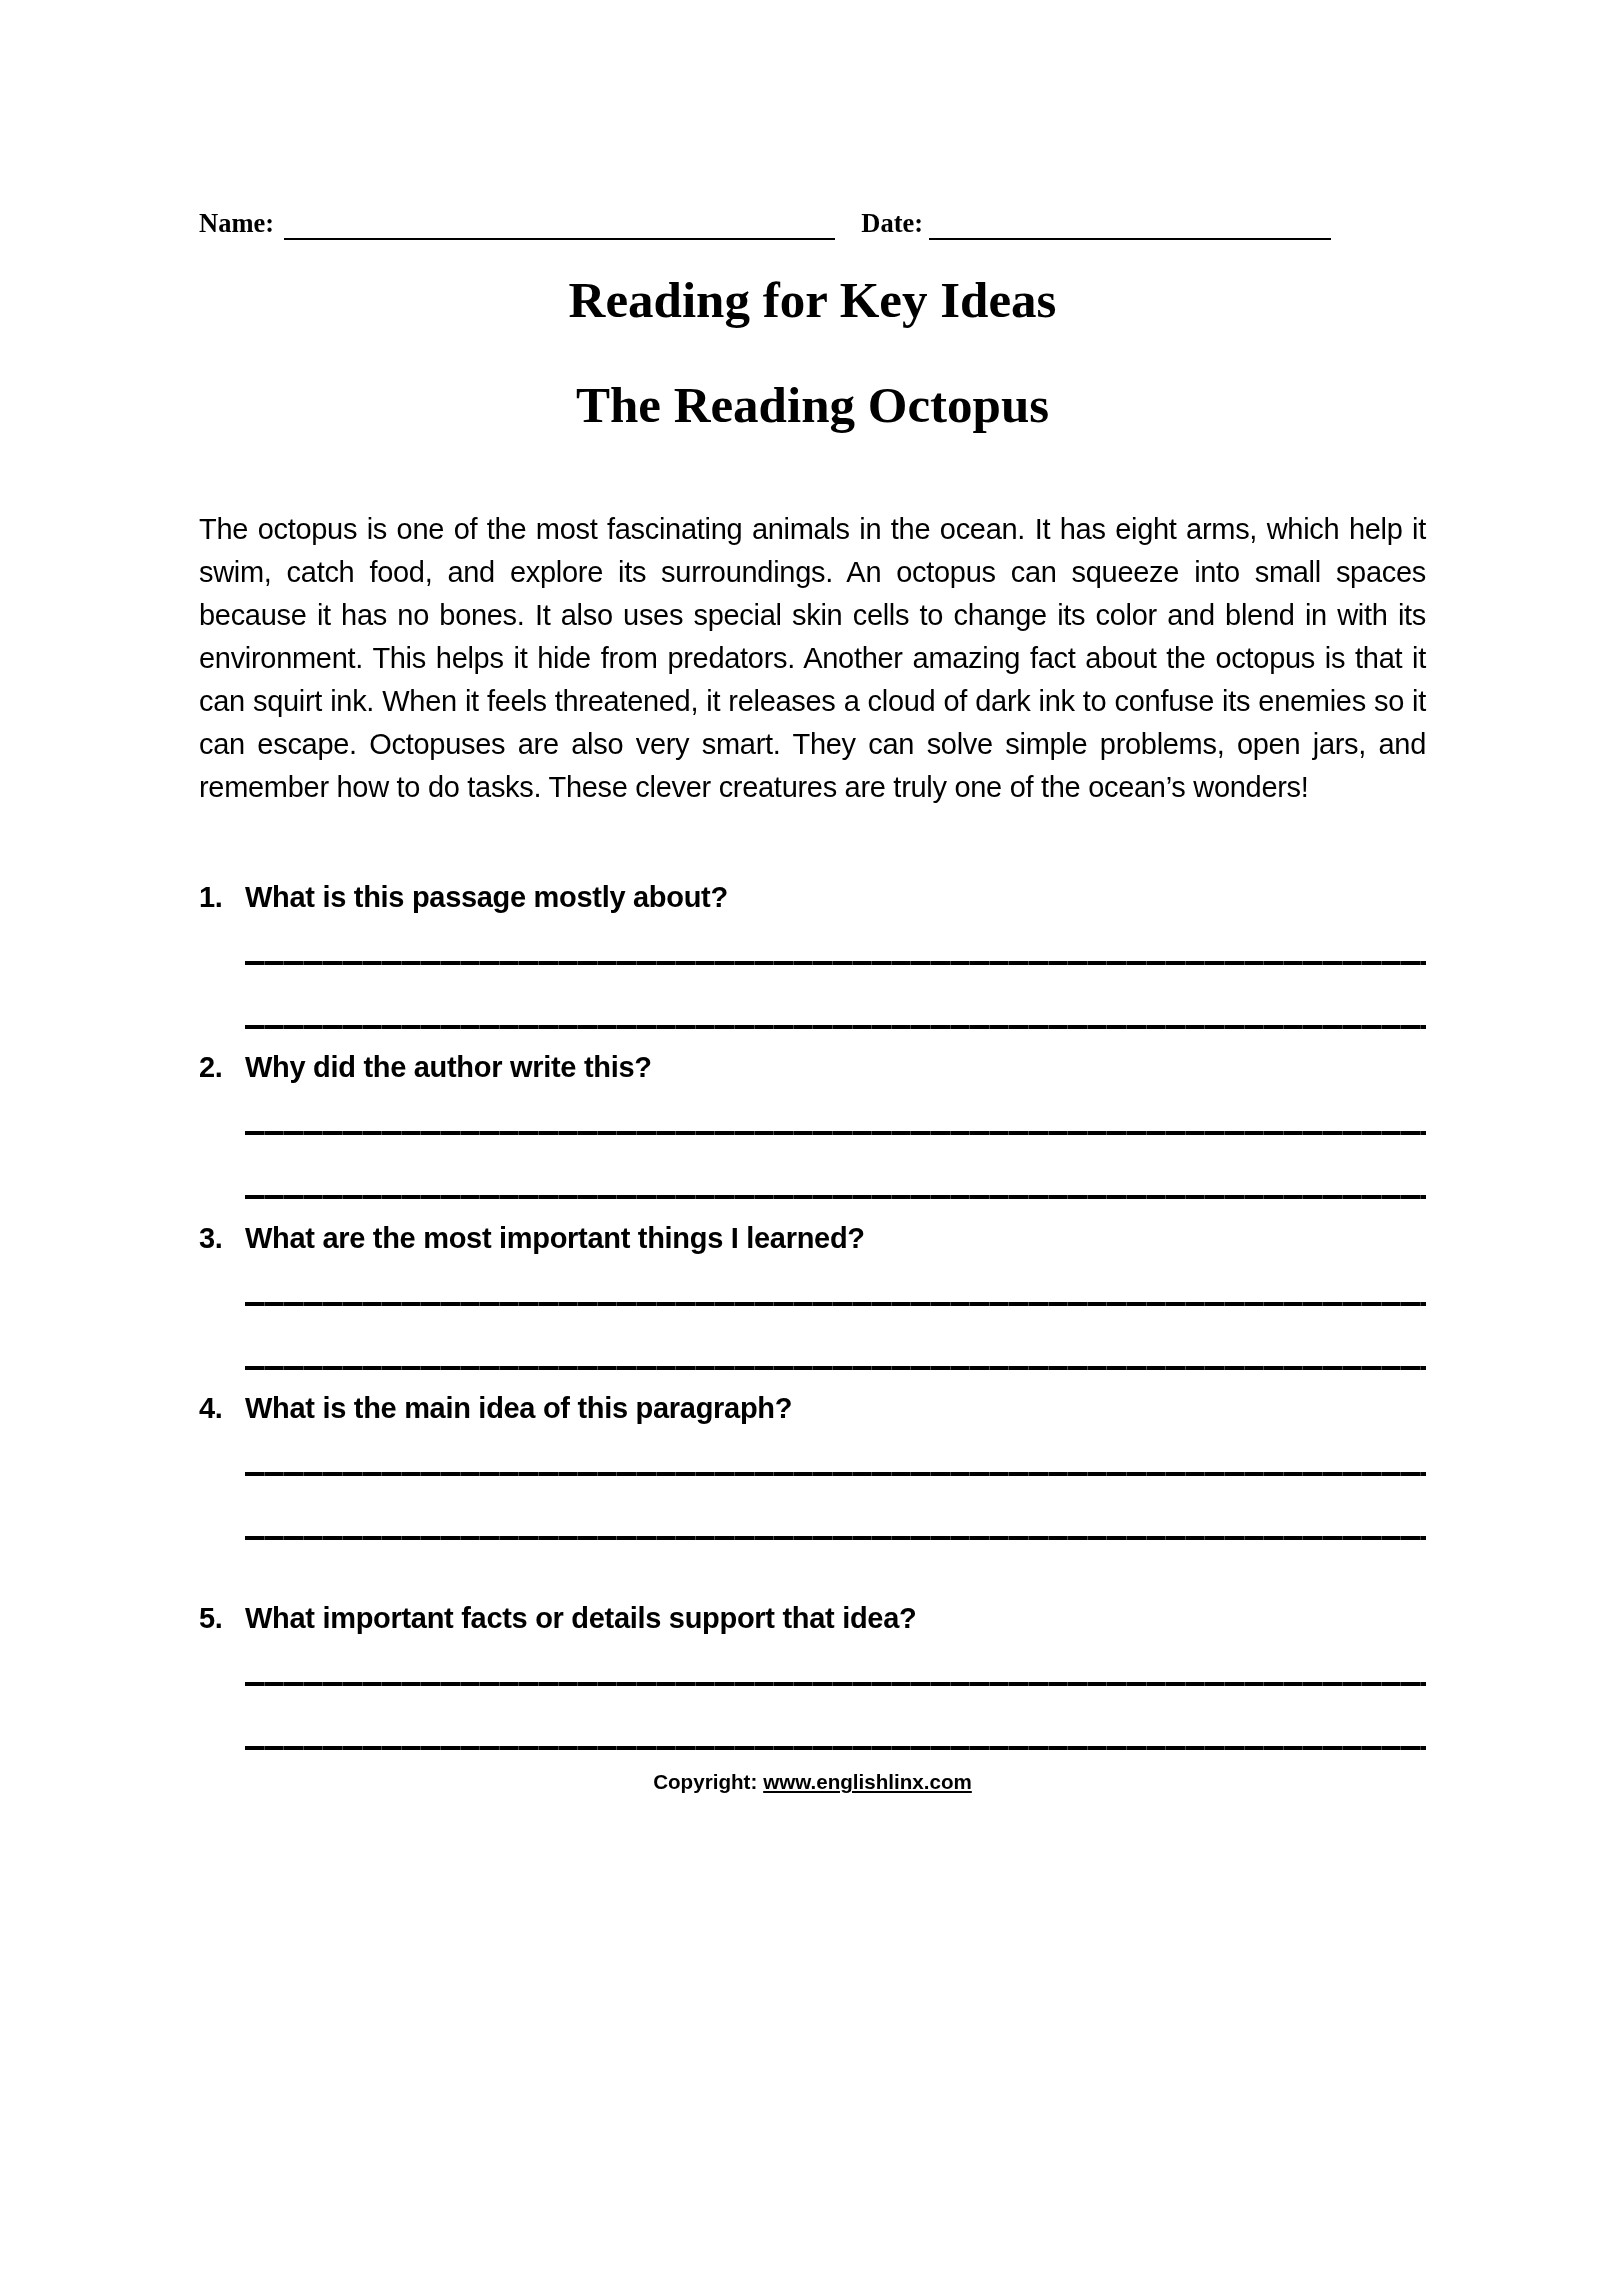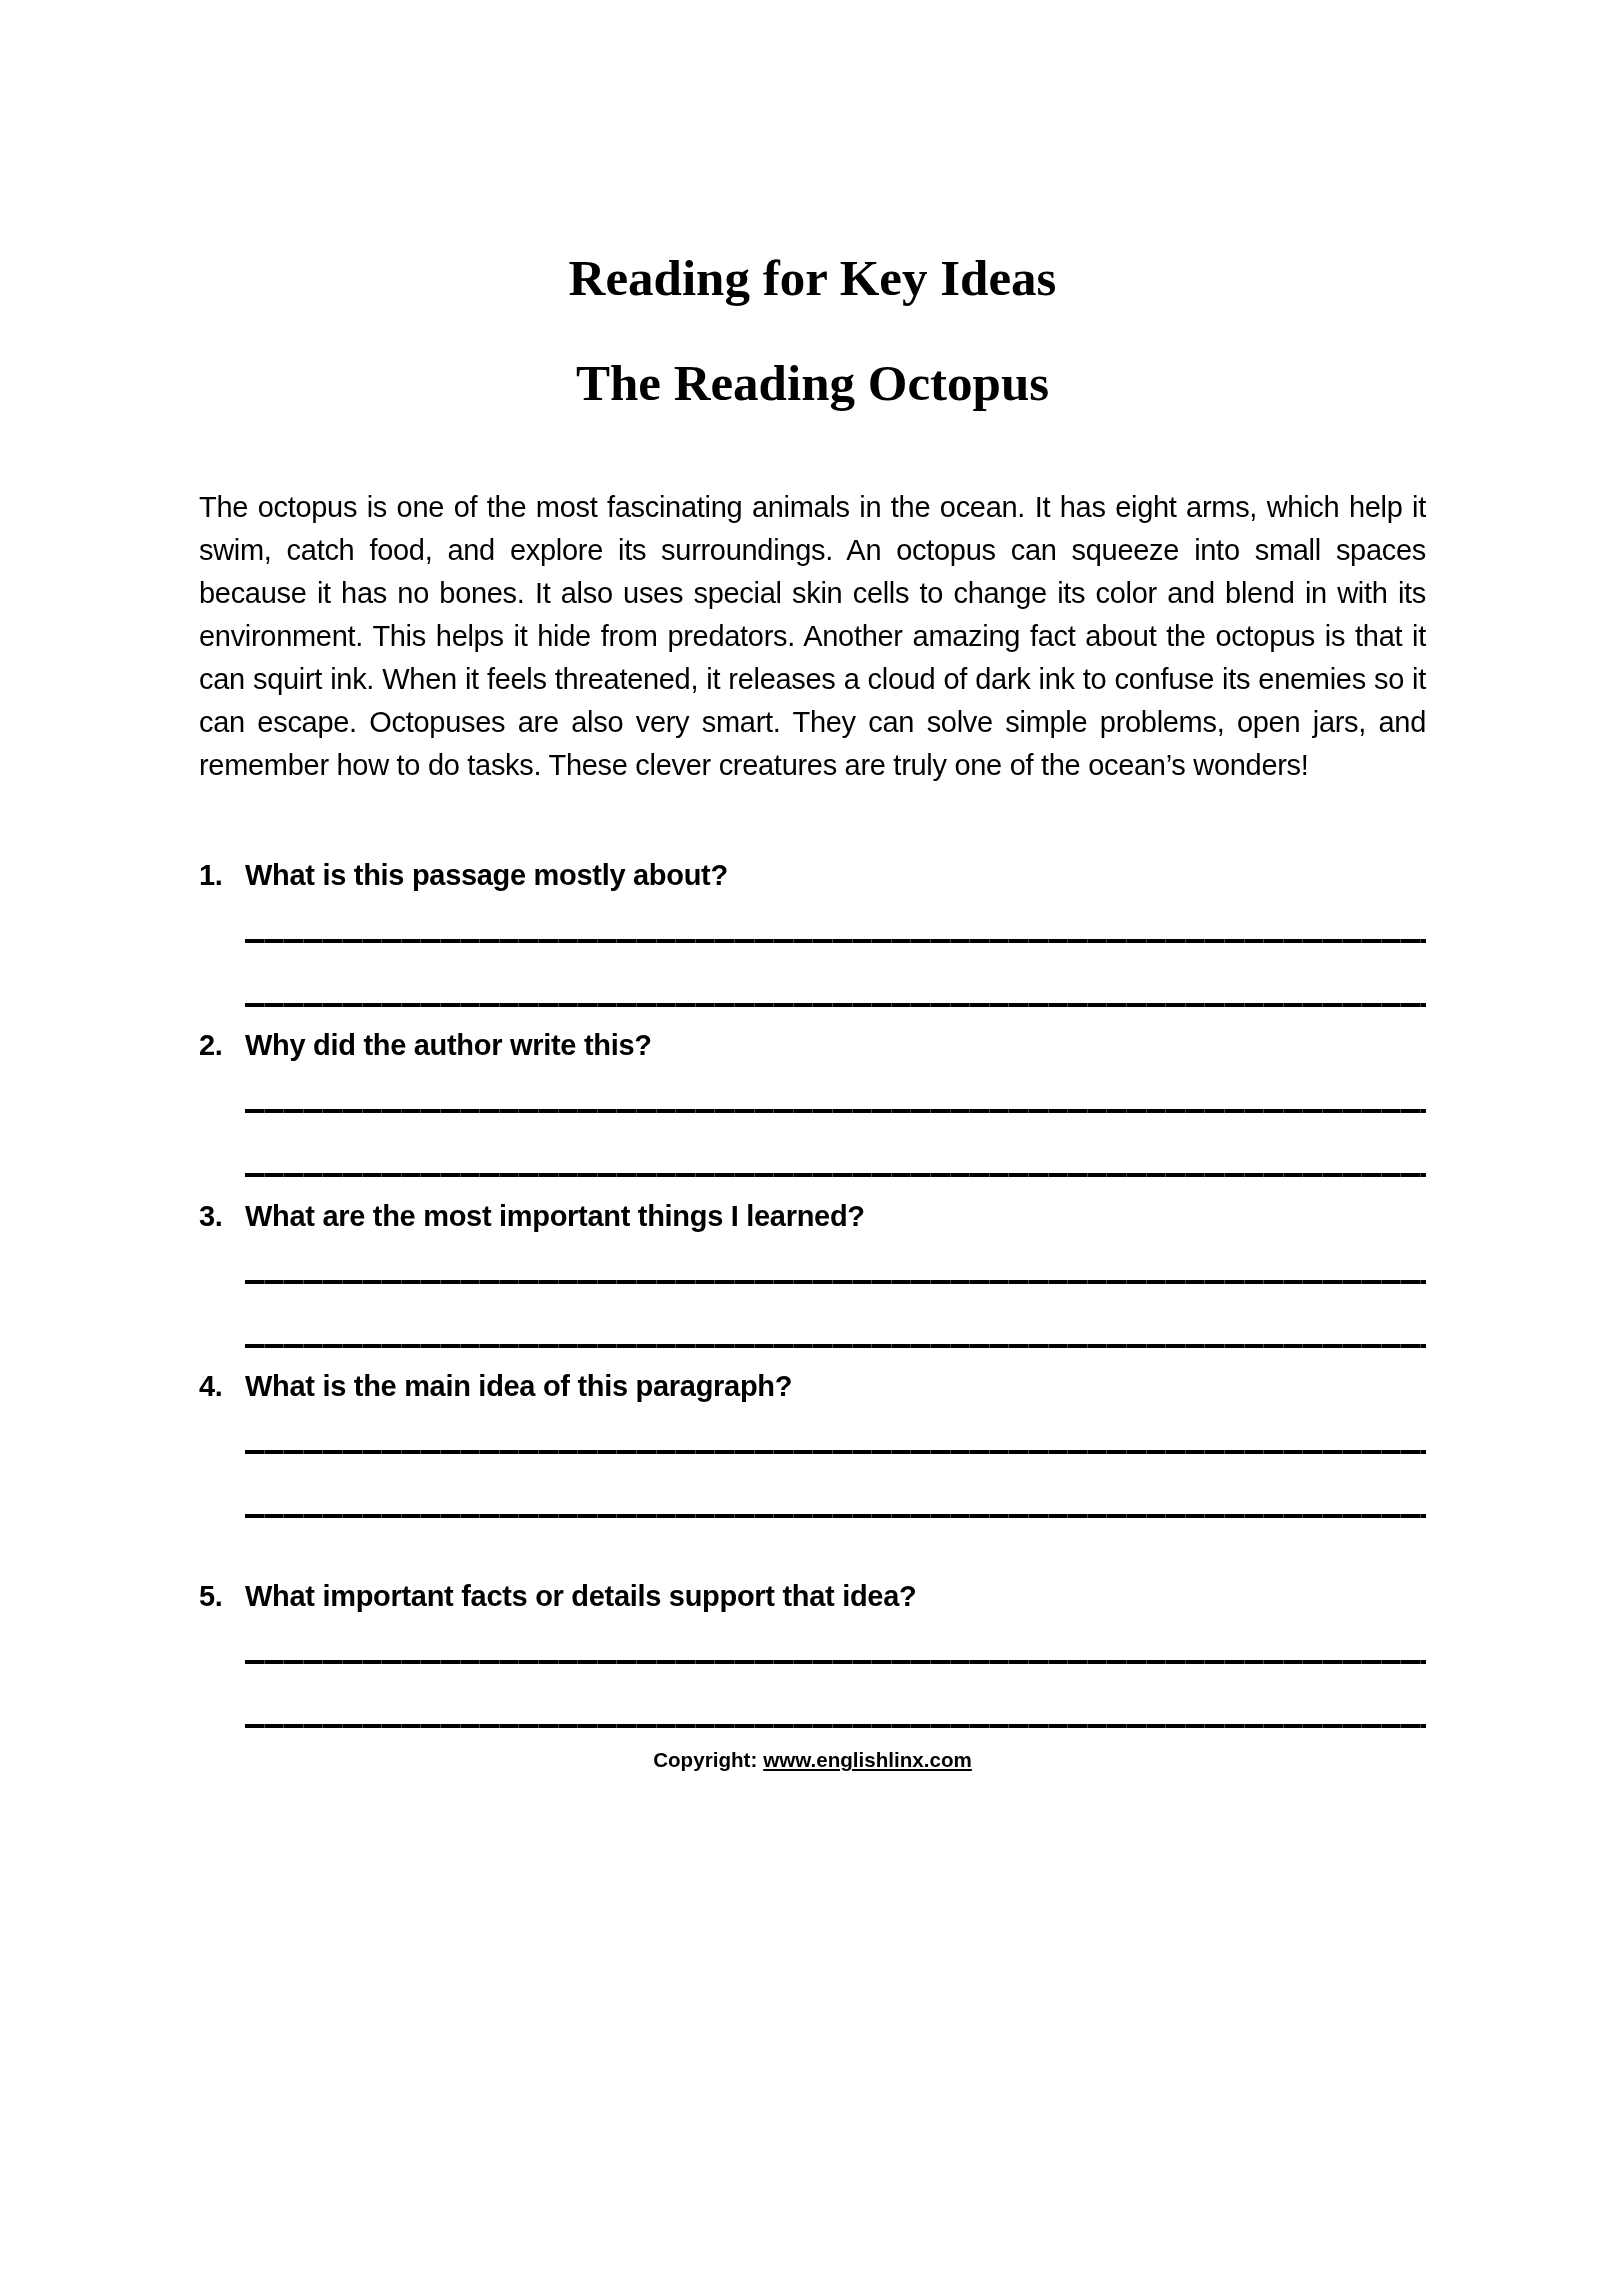--- a/index.html
+++ b/index.html
@@ -36,21 +36,21 @@
   
   .title1, .title2 {
     margin: 0;
     text-align: center;
     font-family: "Liberation Serif", serif;
     font-weight: bold;
     font-size: 51px;
     line-height: 57px;
     letter-spacing: 0px;
   }
-  .title1 { margin-top: 54px; }
+  .title1 { margin-top: 32px; }
   .title2 { margin-top: 48px; }
 
   
   .directions {
     margin: 27.4px 0 0 0;
     font-family: "Liberation Serif", serif;
     font-weight: bold;
     font-size: 36px;
     line-height: 44px;
     text-align: justify;
@@ -107,20 +107,26 @@
     text-decoration: underline;
     margin-left: 5.9px;
     cursor: pointer;
   }
 </style>
 </head>
 <body>
 
 <div class="page">
 
+  <div class="header-row">
+    <span>Name:</span>
+    <span class="fill-line name-line"></span>
+    <span class="date-label">Date:</span>
+    <span class="fill-line date-line"></span>
+  </div>
 
   <h1 class="title1">Reading for Key Ideas</h1>
   <h2 class="title2">The Reading Octopus</h2>
 
 
   <p class="passage">The octopus is one of the most fascinating animals in the ocean. It has eight arms, which help it swim, catch food, and explore its surroundings. An octopus can squeeze into small spaces because it has no bones. It also uses special skin cells to change its color and blend in with its environment. This helps it hide from predators. Another amazing fact about the octopus is that it can squirt ink. When it feels threatened, it releases a cloud of dark ink to confuse its enemies so it can escape. Octopuses are also very smart. They can solve simple problems, open jars, and remember how to do tasks. These clever creatures are truly one of the ocean’s wonders!</p>
 
   <section class="questions">
 
     <div class="q-block">

